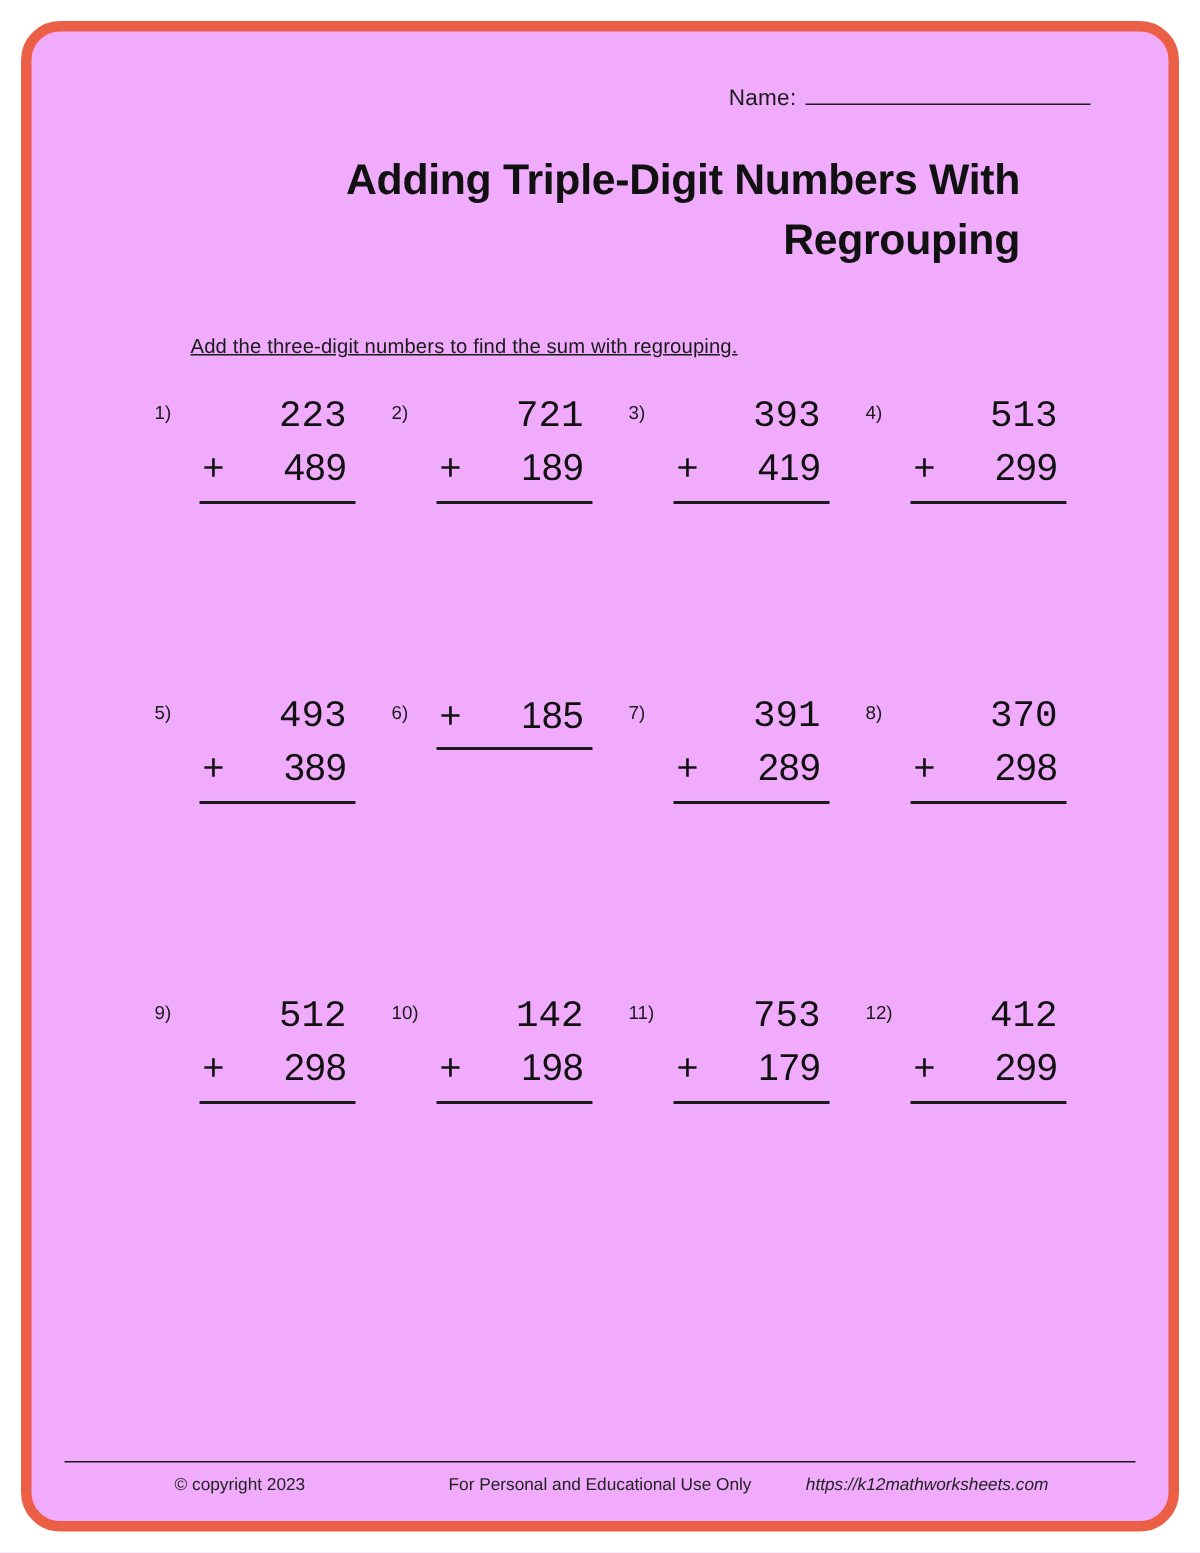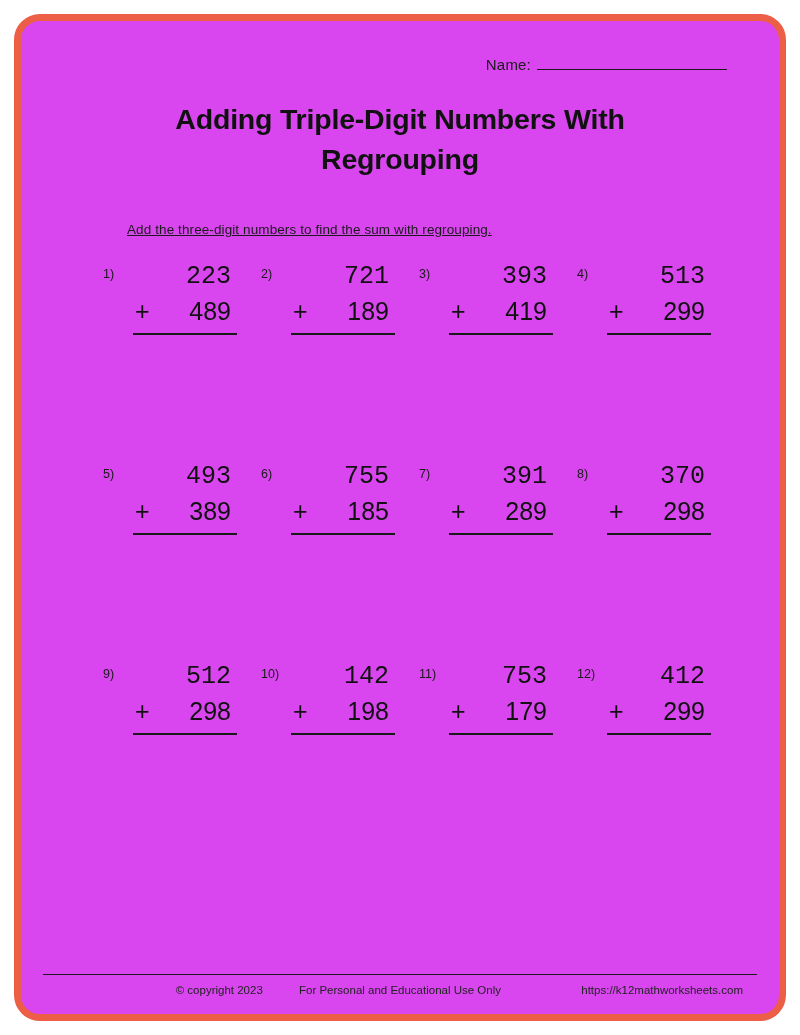--- a/index.html
+++ b/index.html
@@ -21,21 +21,21 @@
     padding: 14px;
     background: #ffffff;
   }
   .frame {
     position: relative;
     width: 100%;
     height: 100%;
     box-sizing: border-box;
     border: 7px solid #ed5e46;
     border-radius: 26px;
-    background: #d946ef;
+    background: #f0abfc;
   }
   .sheet {
     position: absolute;
     left: 0; top: 0; right: 0; bottom: 0;
     padding: 34px 44px 0 44px;
     box-sizing: border-box;
   }
   .name-row {
     display: flex;
     justify-content: flex-end;
@@ -51,21 +51,21 @@
   .name-line {
     display: inline-block;
     width: 190px;
     margin-left: 6px;
     border-bottom: 1.6px solid #1a1a1a;
     height: 14px;
   }
   .title {
     margin: 26px auto 0 auto;
     width: 560px;
-    text-align: center;
+    text-align: right;
     font-size: 28.5px;
     font-weight: bold;
     line-height: 1.42;
     color: #111111;
     letter-spacing: -0.2px;
   }
   .instructions {
     margin: 42px 0 0 62px;
     font-size: 13.5px;
     color: #1a1a1a;
@@ -128,23 +128,23 @@
   .footer-line {
     border-top: 1.6px solid #1a1a1a;
     margin-bottom: 9px;
   }
   .footer-row {
     display: flex;
     align-items: baseline;
     font-size: 11.5px;
     color: #222222;
   }
-  .footer-left { width: 30%; text-align: right; padding-left: 14px; }
+  .footer-left { width: 30%; text-align: center; padding-left: 14px; }
   .footer-center { width: 40%; text-align: center; }
-  .footer-right { width: 30%; text-align: right; padding-right: 14px; }
+  .footer-right { width: 30%; padding-right: 14px; font-style: italic; }
 </style>
 </head>
 <body>
 
 <div class="page">
   <div class="frame">
     <div class="sheet">
 
       <div class="name-row">
         <span class="name-label">Name:</span>
@@ -212,21 +212,20 @@
               <div class="oprow">
                 <span class="op">+</span>
                 <span>389</span>
               </div>
               <div class="rule"></div>
             </div>
           </div>
           <div class="cell">
             <div class="qnum">6)</div>
             <div class="problem">
-              <div class="addend1">755</div>
               <div class="oprow">
                 <span class="op">+</span>
                 <span>185</span>
               </div>
               <div class="rule"></div>
             </div>
           </div>
           <div class="cell">
             <div class="qnum">7)</div>
             <div class="problem">

